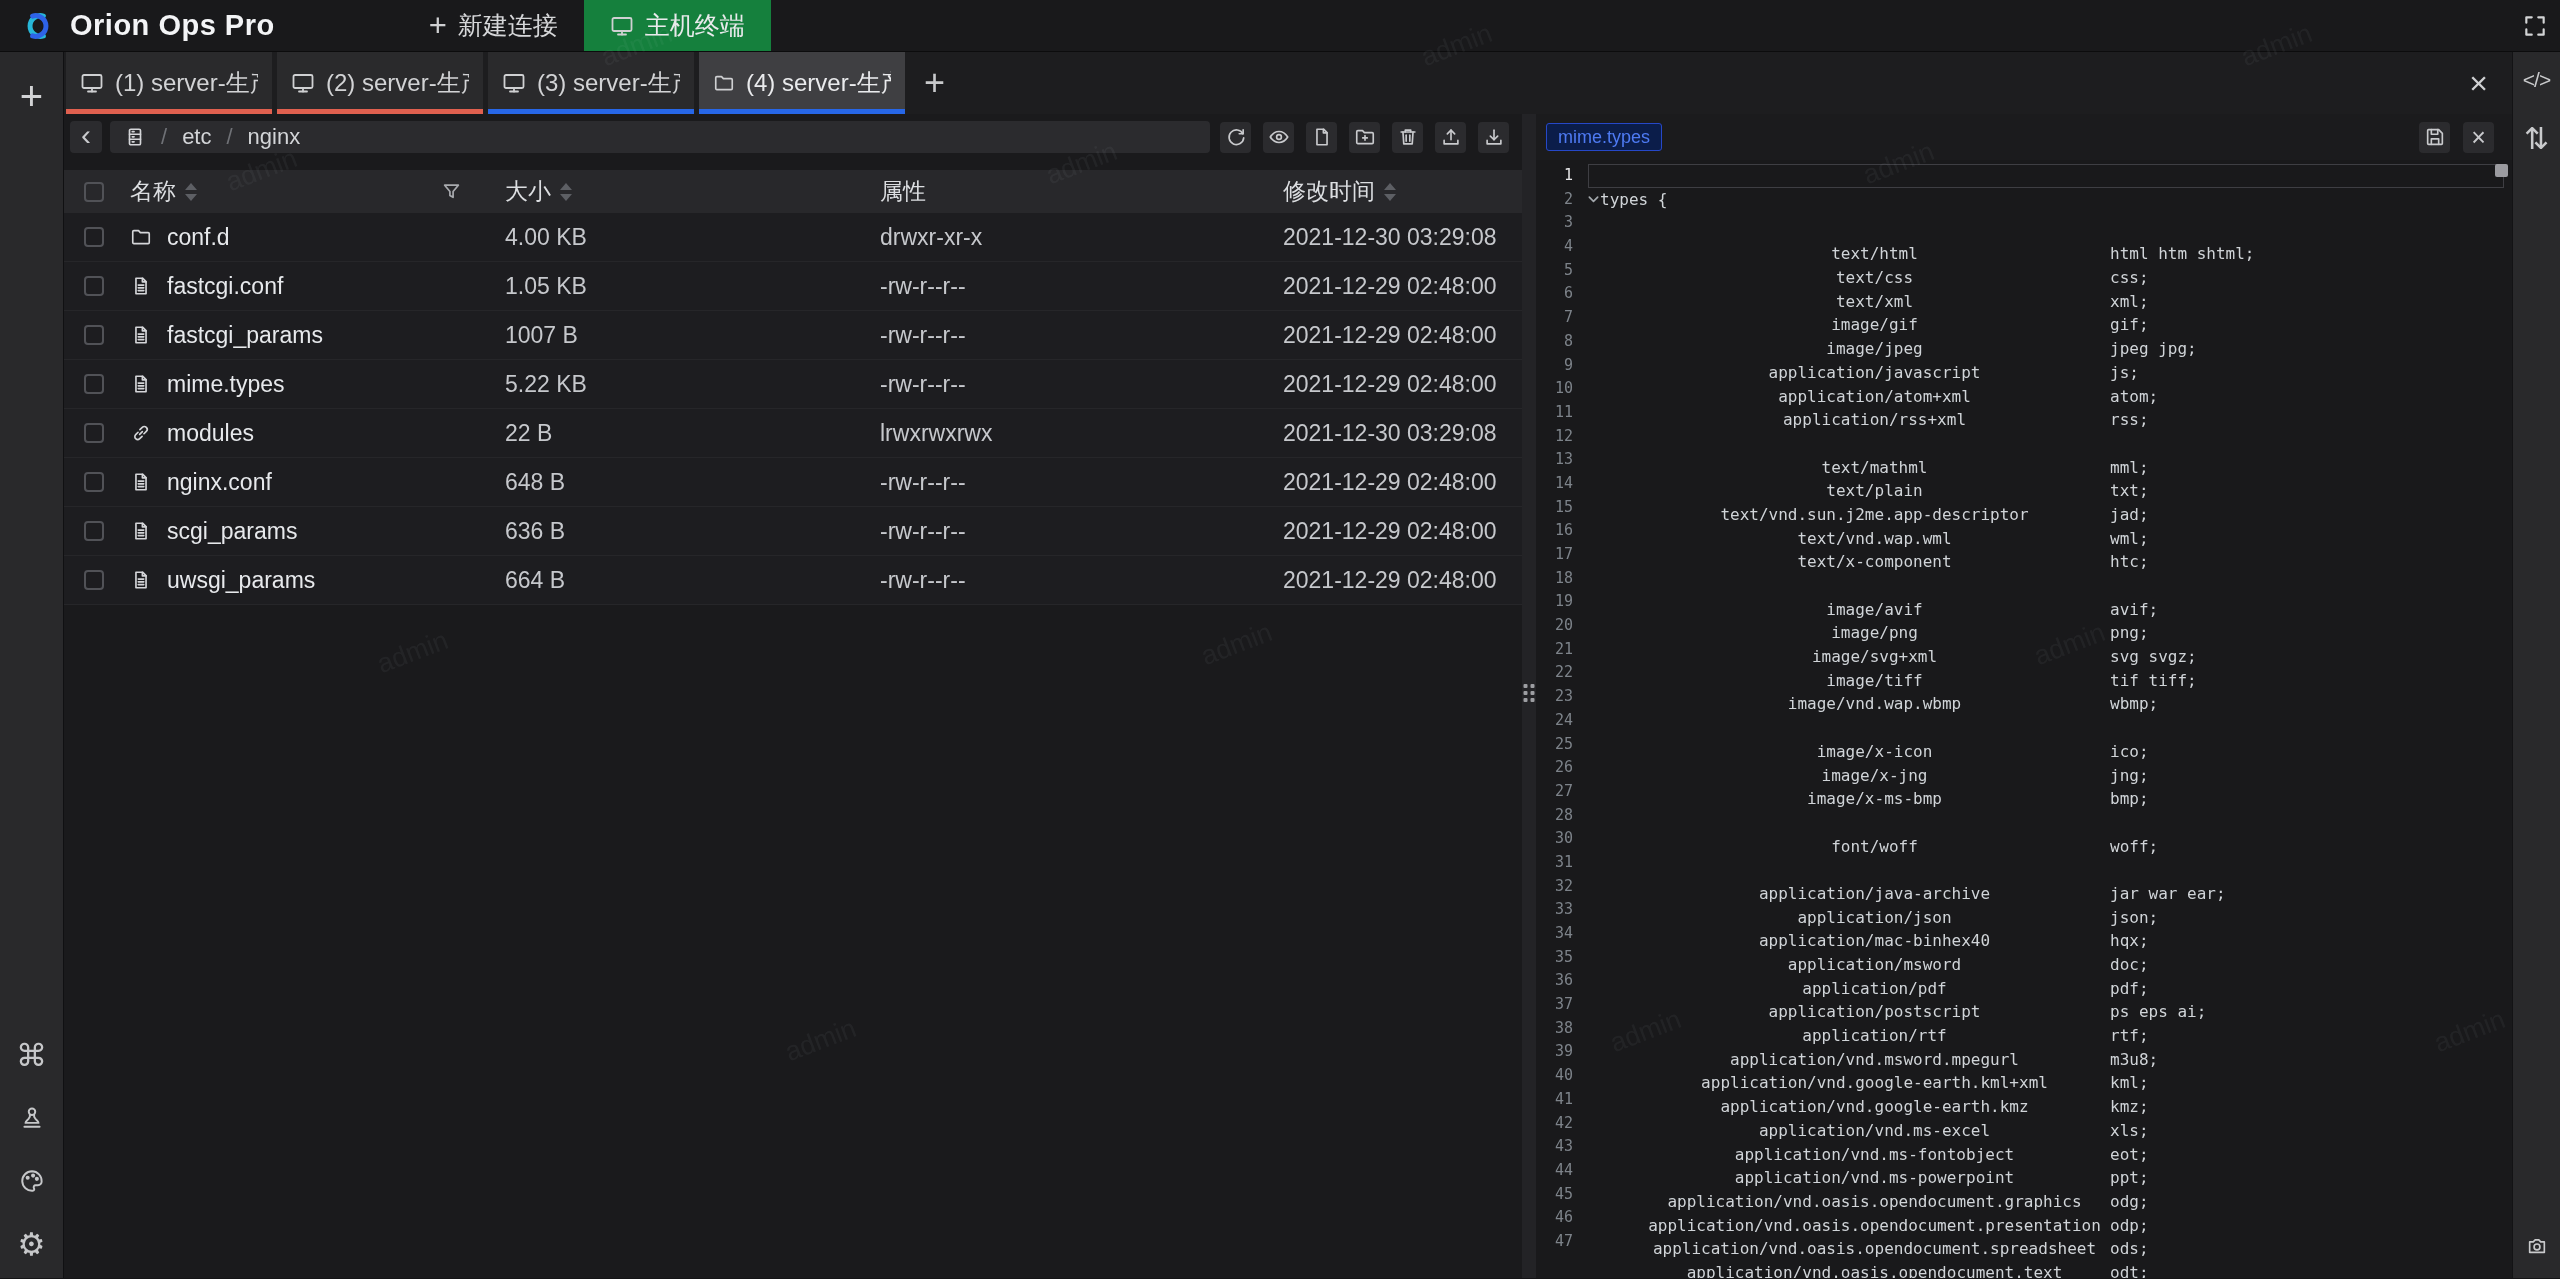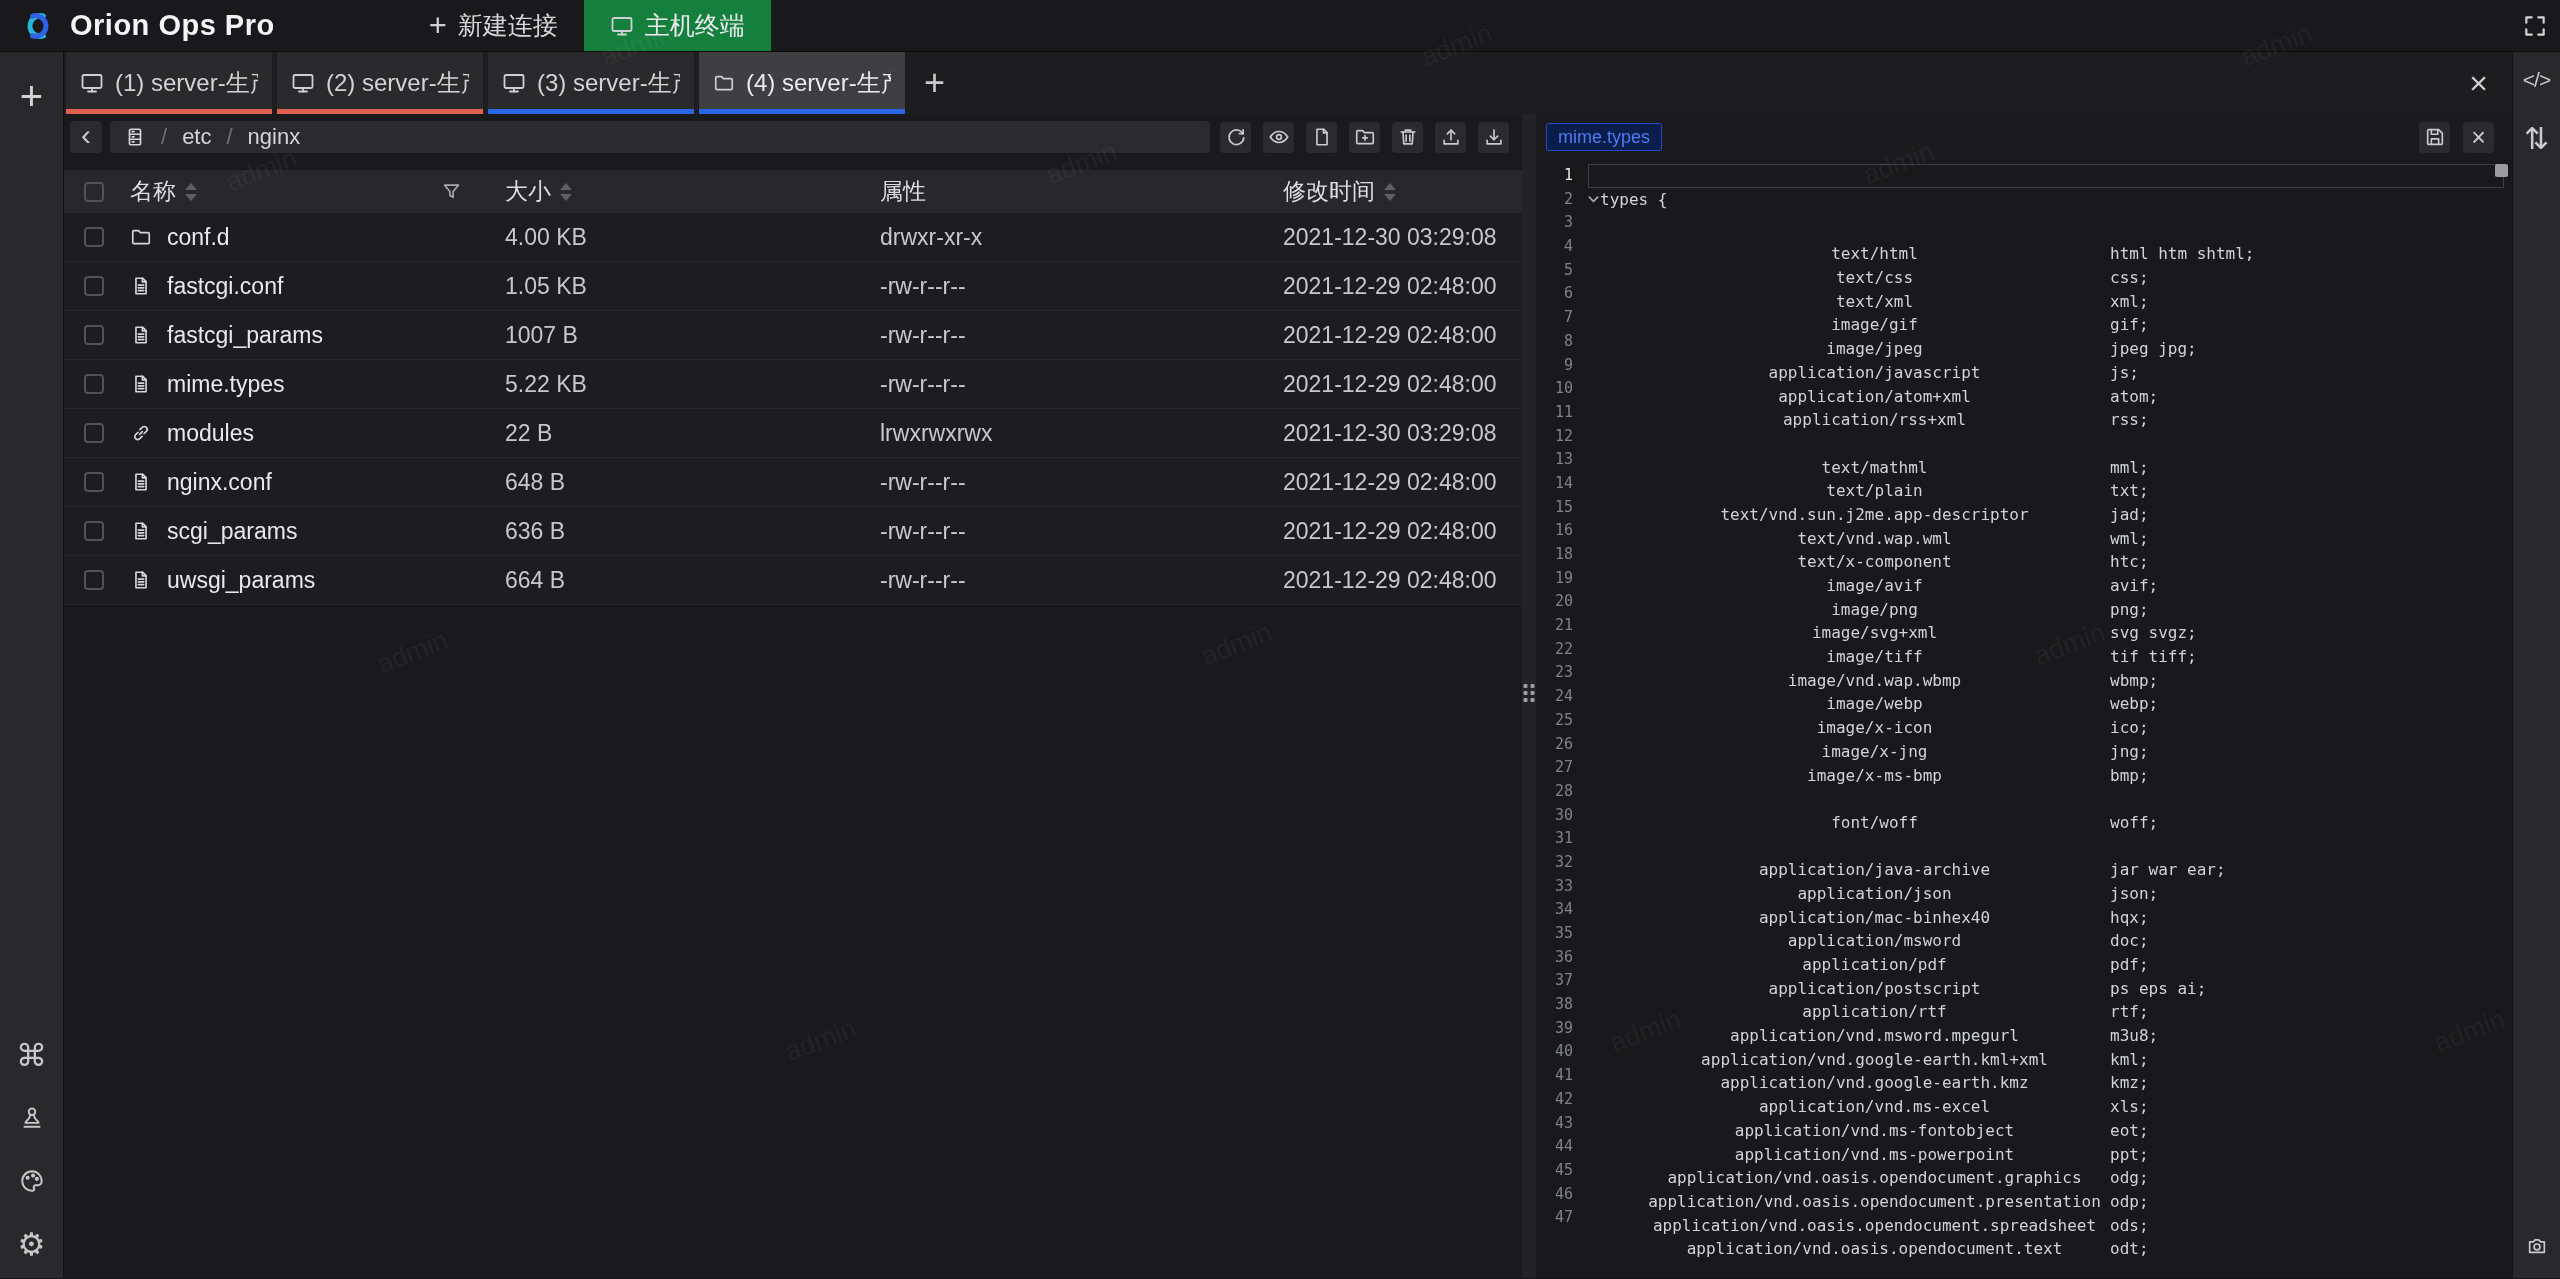--- a/index.html
+++ b/index.html
@@ -576,20 +576,25 @@
                 <span class="num">15</span>
                 <span class="fold"></span>
                 <span class="code"><span class="mt">text/vnd.wap.wml</span><span>wml;</span></span>
               </div>
               <div class="ln">
                 <span class="num">16</span>
                 <span class="fold"></span>
                 <span class="code"><span class="mt">text/x-component</span><span>htc;</span></span>
               </div>
               <div class="ln">
+                <span class="num">17</span>
+                <span class="fold"></span>
+                <span class="code"></span>
+              </div>
+              <div class="ln">
                 <span class="num">18</span>
                 <span class="fold"></span>
                 <span class="code"><span class="mt">image/avif</span><span>avif;</span></span>
               </div>
               <div class="ln">
                 <span class="num">19</span>
                 <span class="fold"></span>
                 <span class="code"><span class="mt">image/png</span><span>png;</span></span>
               </div>
               <div class="ln">
@@ -603,21 +608,20 @@
                 <span class="code"><span class="mt">image/tiff</span><span>tif tiff;</span></span>
               </div>
               <div class="ln">
                 <span class="num">22</span>
                 <span class="fold"></span>
                 <span class="code"><span class="mt">image/vnd.wap.wbmp</span><span>wbmp;</span></span>
               </div>
               <div class="ln">
                 <span class="num">23</span>
                 <span class="fold"></span>
-                <span class="code"><span class="mt">image/webp</span><span>webp;</span></span>
               </div>
               <div class="ln">
                 <span class="num">24</span>
                 <span class="fold"></span>
                 <span class="code"><span class="mt">image/x-icon</span><span>ico;</span></span>
               </div>
               <div class="ln">
                 <span class="num">25</span>
                 <span class="fold"></span>
                 <span class="code"><span class="mt">image/x-jng</span><span>jng;</span></span>

